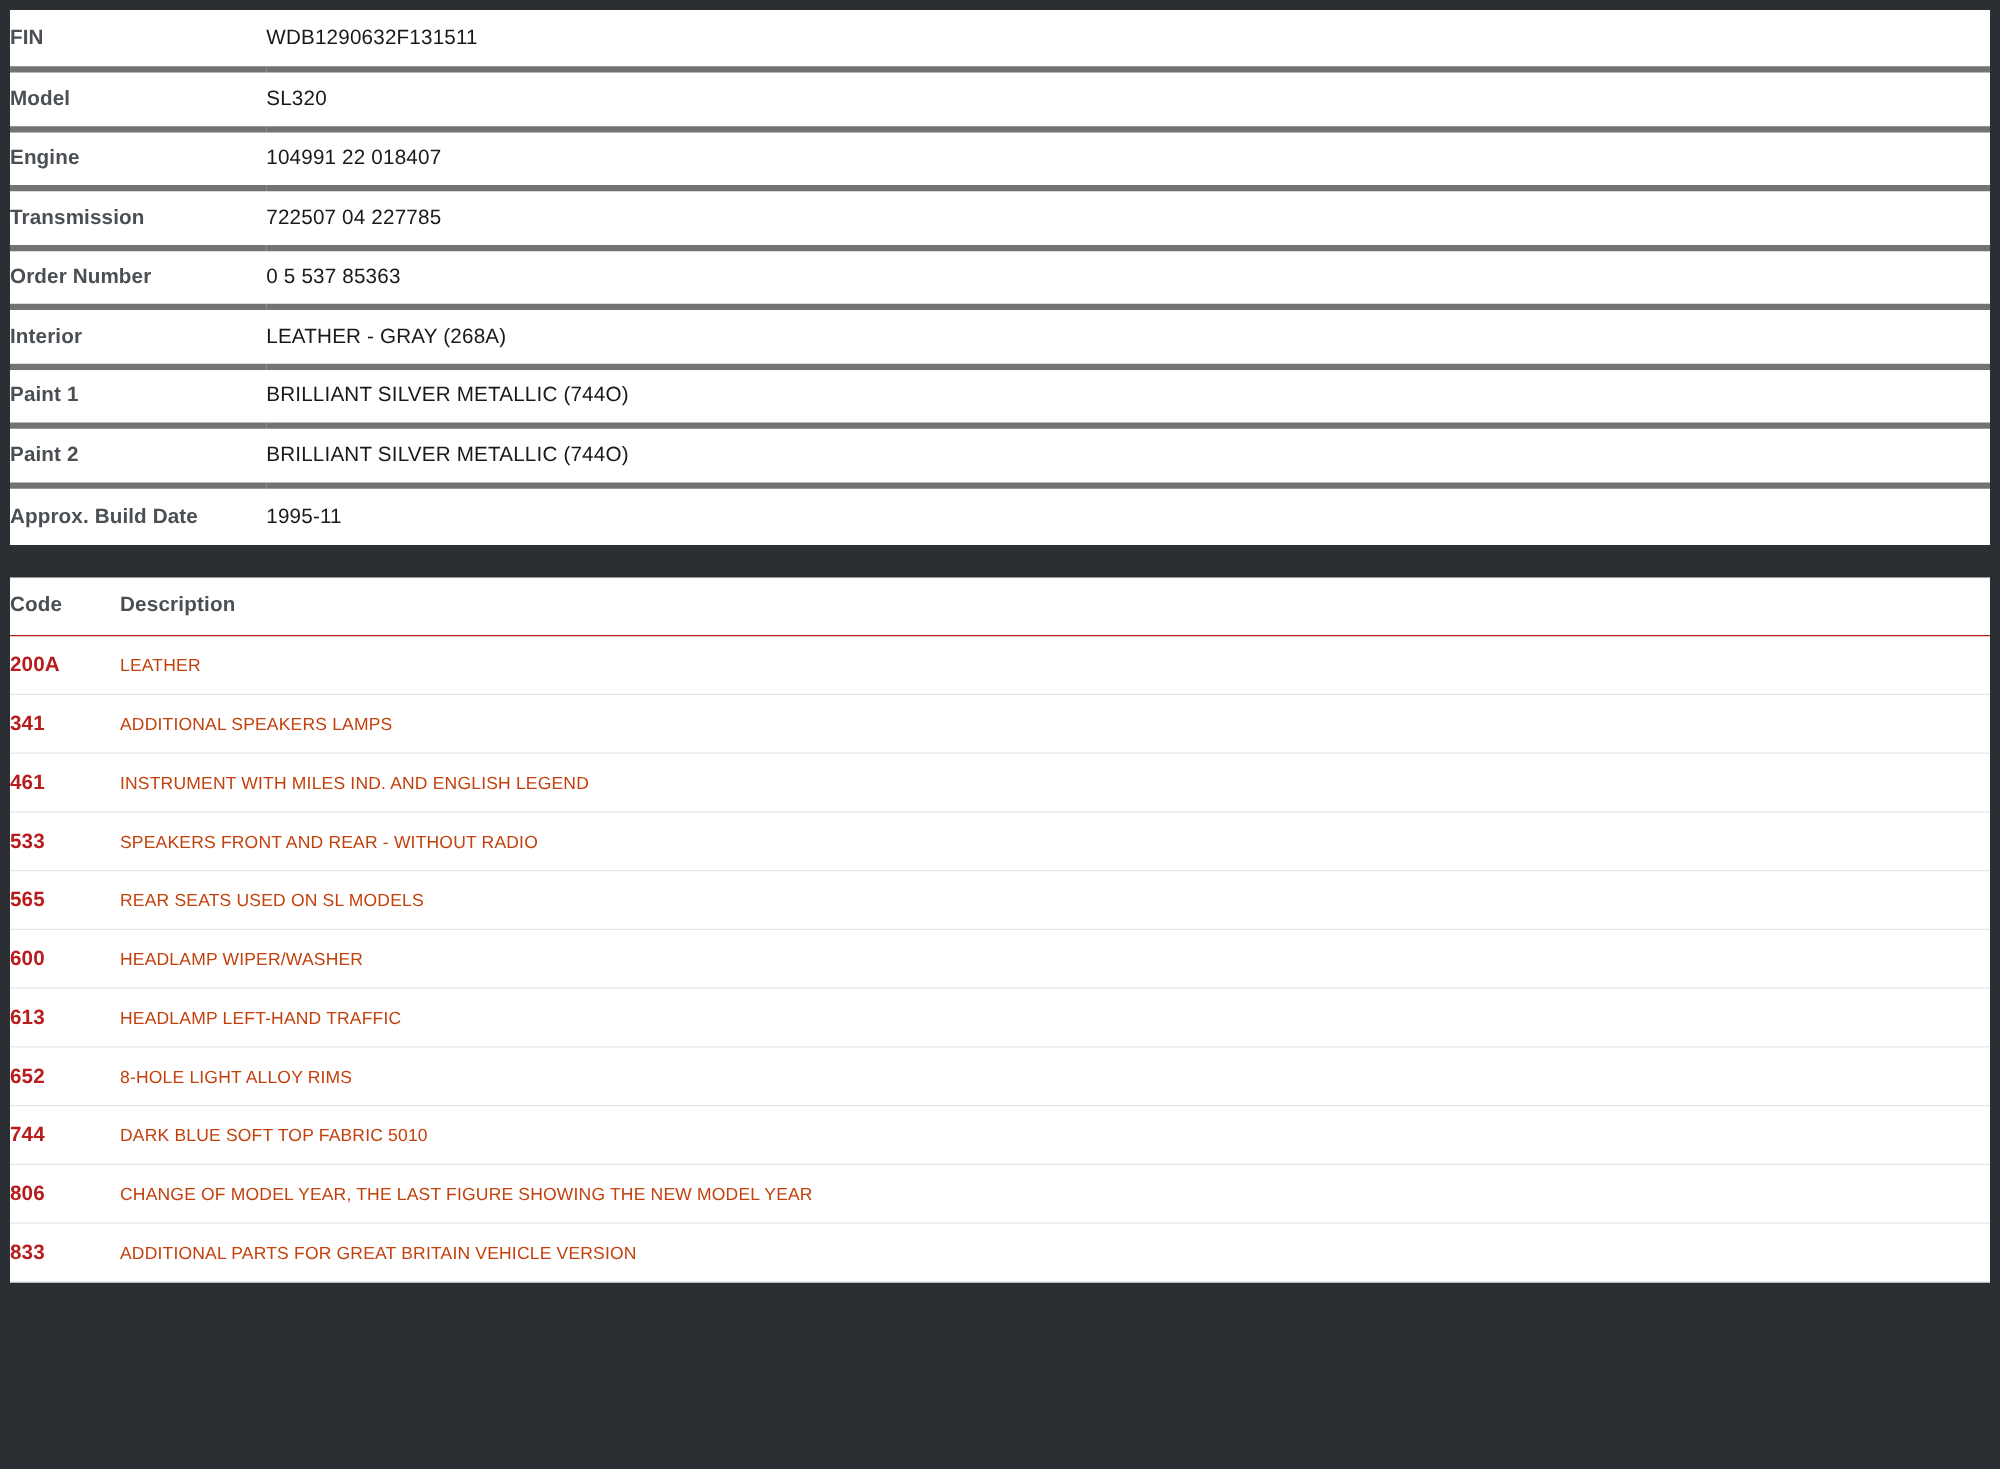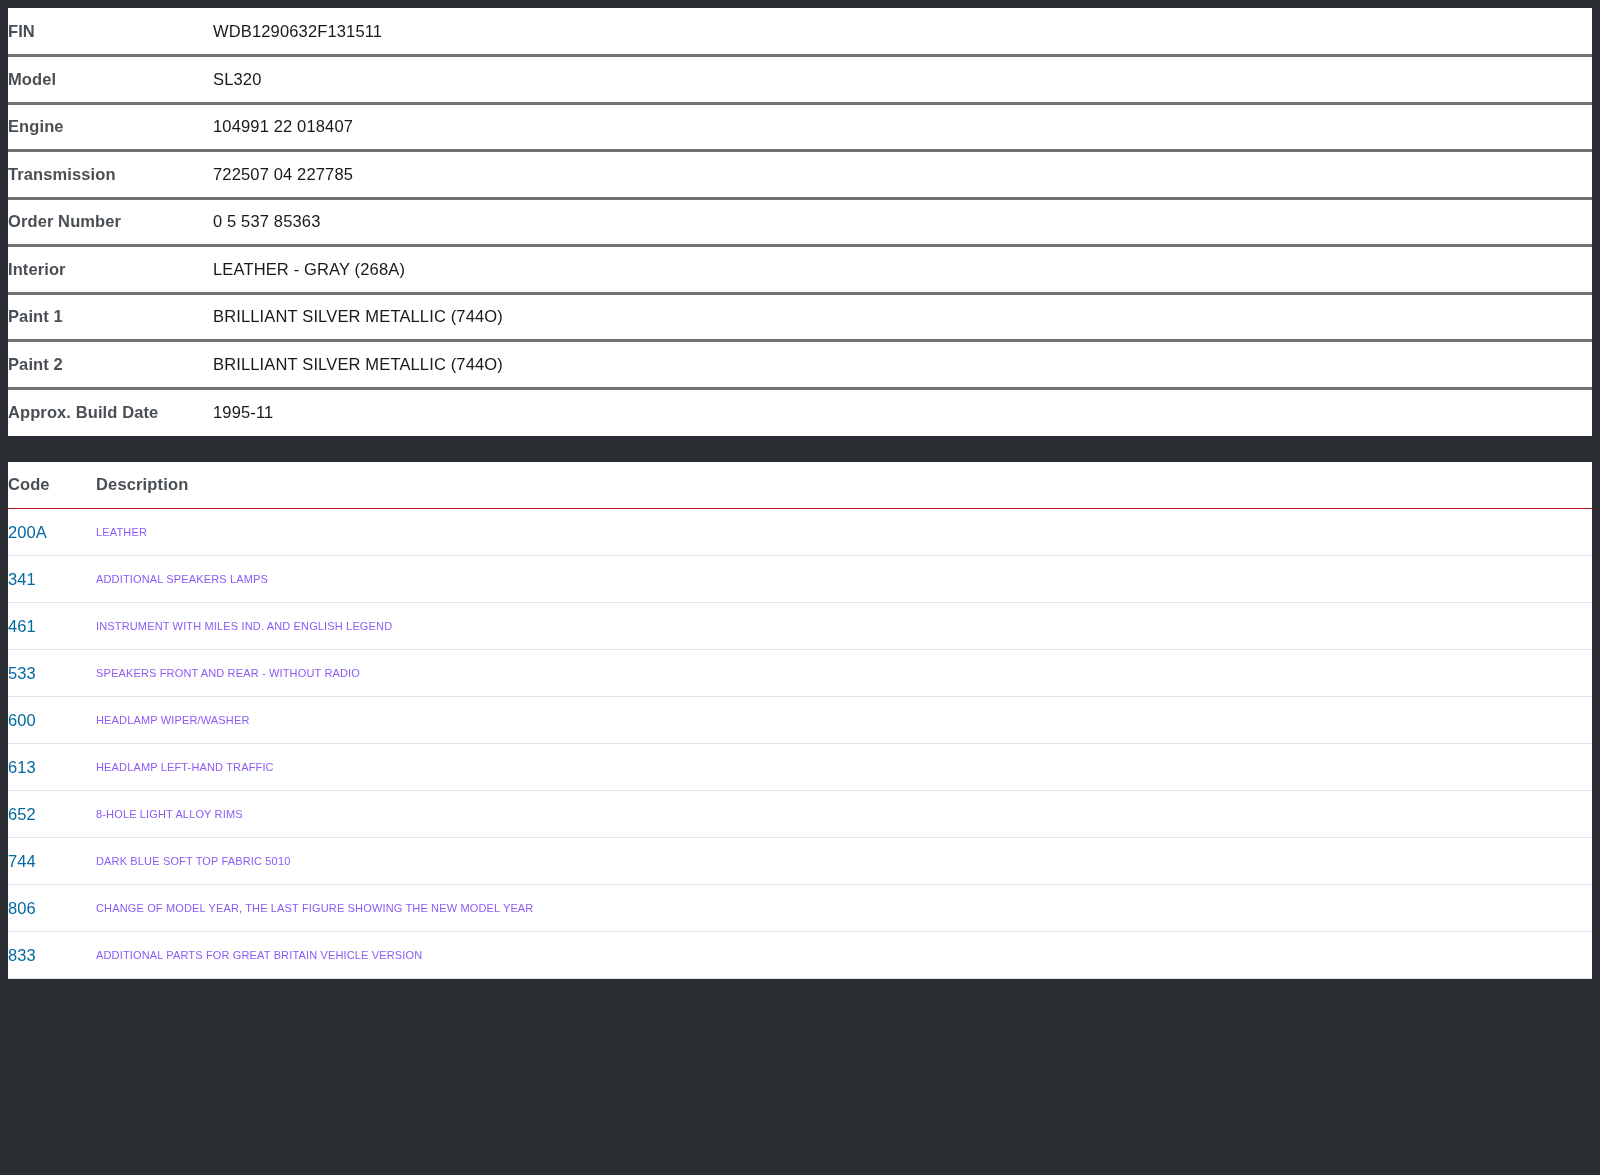--- a/index.html
+++ b/index.html
@@ -22,21 +22,21 @@
   }
   .top-strip {
     height: 8px;
     background: #2b2f33;
   }
   .spec-table {
     width: 100%;
     border-collapse: collapse;
   }
   .spec-table tr {
-    border-bottom: 3px solid #737373;
+    border-bottom: 5px solid #737373;
   }
   .spec-table tr:last-child { border-bottom: none; }
   .spec-table td {
     padding: 0;
     height: 47.5px;
     vertical-align: middle;
   }
   .spec-label {
     width: 205px;
     padding-left: 16px;
@@ -69,28 +69,28 @@
     vertical-align: middle;
     text-align: left;
   }
   .codes-table thead tr {
     border-bottom: 1px solid #b91c1c;
   }
   .col-code {
     width: 88px;
     padding-left: 16px;
     font-size: 16.5px;
-    font-weight: normal;
-    color: #0369a1;
+    font-weight: bold;
+    color: #b91c1c;
     letter-spacing: 0.1px;
     white-space: nowrap;
   }
   .col-desc {
-    font-size: 11px;
-    color: #8b5cf6;
+    font-size: 14px;
+    color: #c2410c;
     letter-spacing: 0.15px;
     padding-left: 2px;
   }
   thead .col-code, thead .col-desc {
     font-size: 16.5px;
     font-weight: bold;
     color: #4a4f54;
   }
   tbody .col-desc { font-weight: normal; }
 </style>
@@ -165,20 +165,24 @@
         </tr>
         <tr>
           <td class="col-code">461</td>
           <td class="col-desc">INSTRUMENT WITH MILES IND. AND ENGLISH LEGEND</td>
         </tr>
         <tr>
           <td class="col-code">533</td>
           <td class="col-desc">SPEAKERS FRONT AND REAR - WITHOUT RADIO</td>
         </tr>
         <tr>
+          <td class="col-code">565</td>
+          <td class="col-desc">REAR SEATS USED ON SL MODELS</td>
+        </tr>
+        <tr>
           <td class="col-code">600</td>
           <td class="col-desc">HEADLAMP WIPER/WASHER</td>
         </tr>
         <tr>
           <td class="col-code">613</td>
           <td class="col-desc">HEADLAMP LEFT-HAND TRAFFIC</td>
         </tr>
         <tr>
           <td class="col-code">652</td>
           <td class="col-desc">8-HOLE LIGHT ALLOY RIMS</td>

